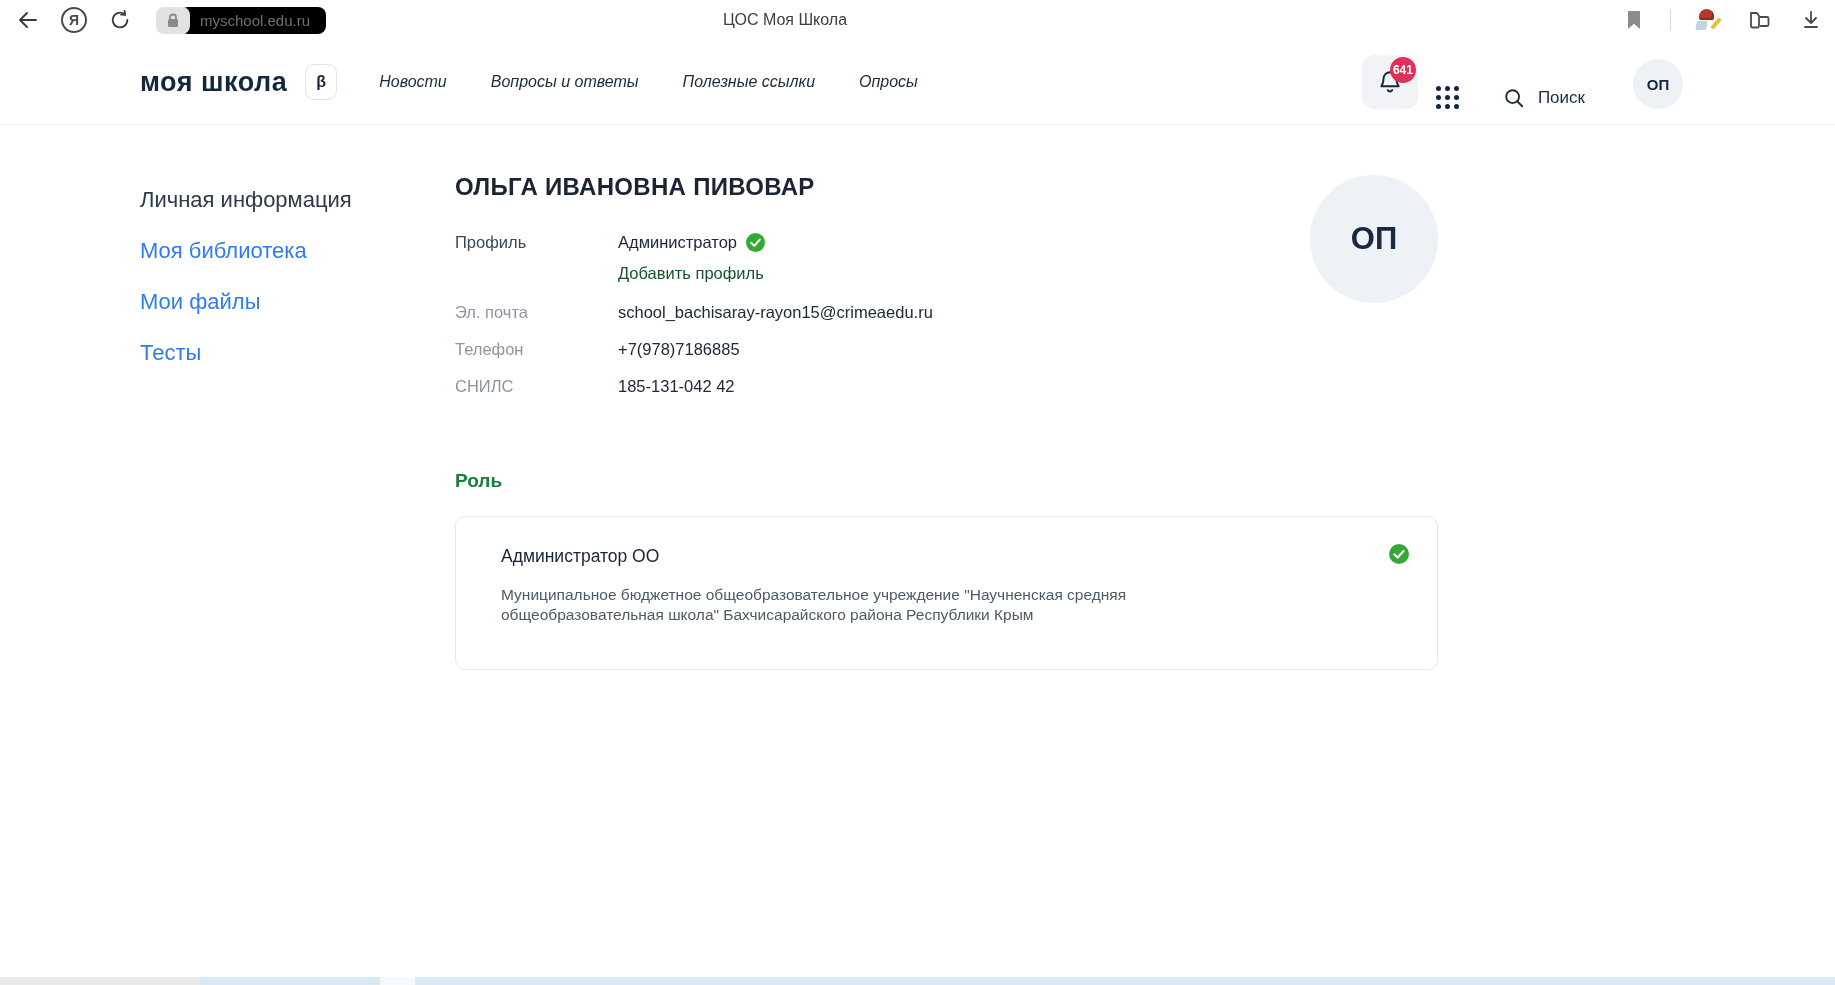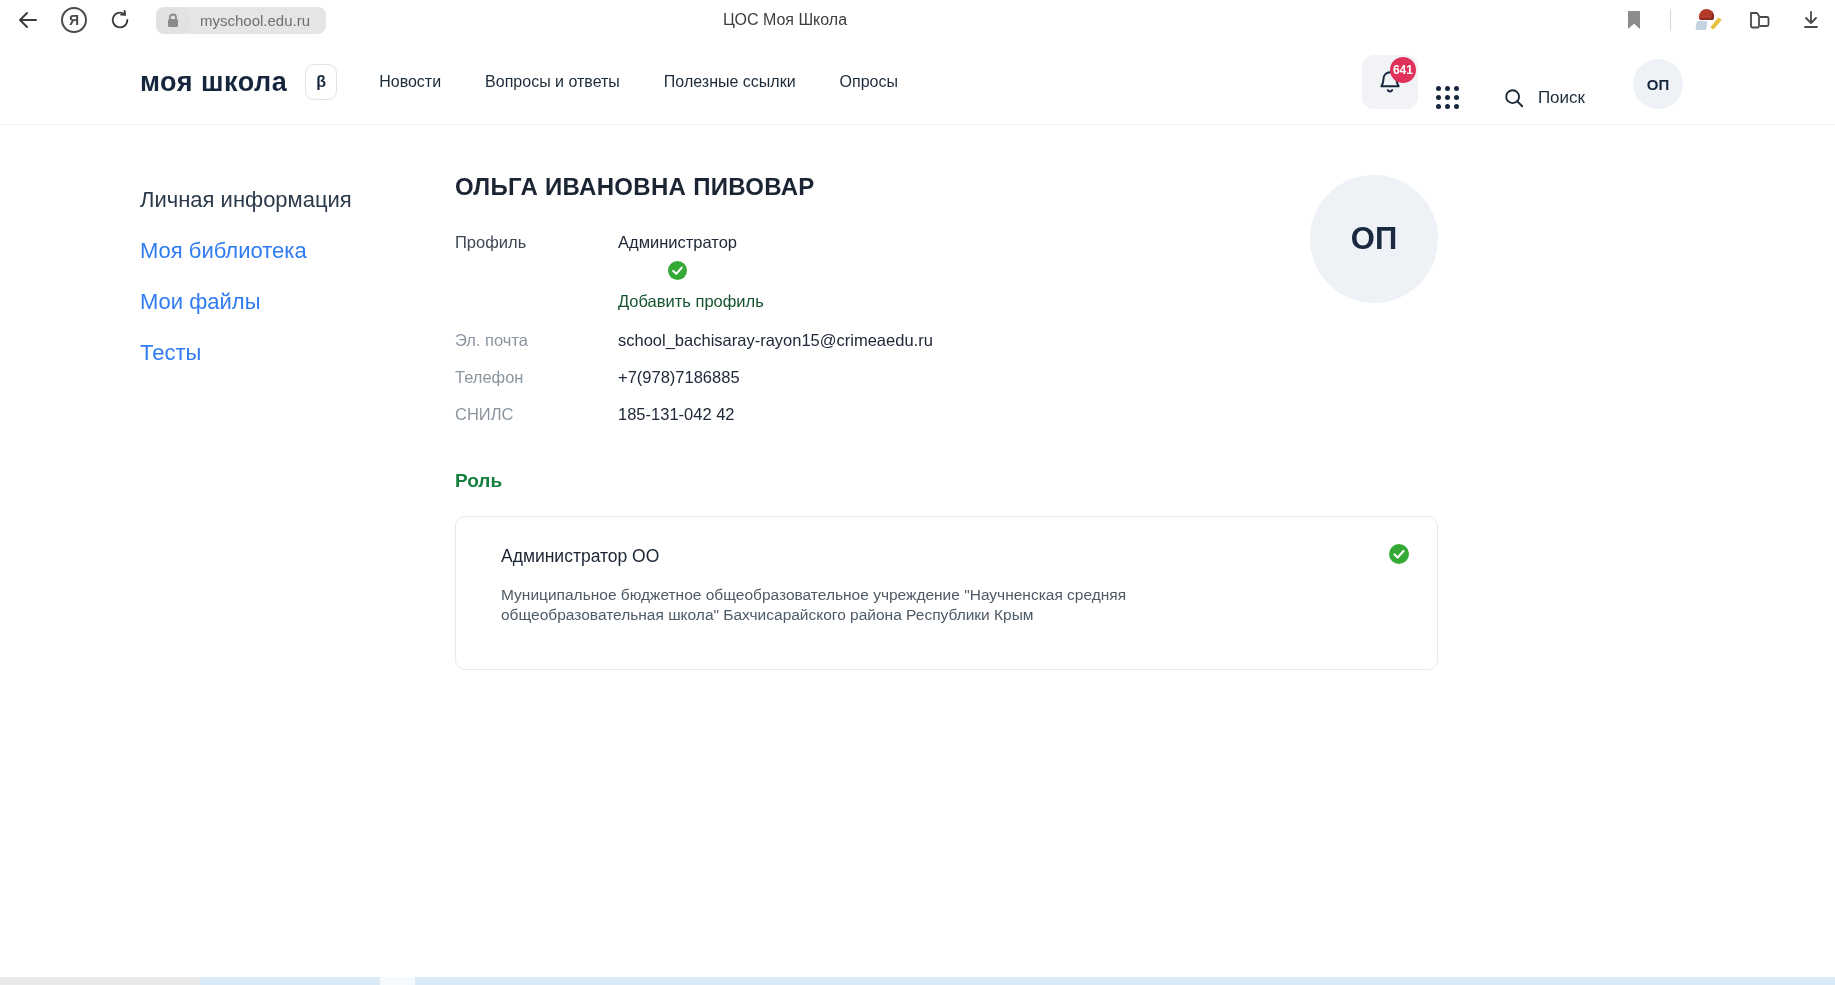--- a/index.html
+++ b/index.html
@@ -6,57 +6,57 @@
   html,body { width:1835px; height:985px; background:#fff; font-family:"Liberation Sans", sans-serif; overflow:hidden; }
   .screen { position:relative; width:1835px; height:985px; background:#fff; }
 
   
   .chrome { position:absolute; top:0; left:0; width:100%; height:40px; background:#fff; display:flex; align-items:center; }
   .chrome-left { display:flex; align-items:center; gap:14px; padding-left:12px; }
   .icon-btn { width:32px; height:32px; border:none; background:transparent; display:flex; align-items:center; justify-content:center; cursor:pointer; color:#3c3c3c; }
   .yandex-circle { width:26px; height:26px; border:2px solid #4a4a4a; border-radius:50%; display:flex; align-items:center; justify-content:center; font-size:14px; font-weight:bold; color:#4a4a4a; }
   .url-group { display:flex; align-items:center; margin-left:6px; }
   .lock-pill { background:#e2e2e2; border-radius:8px; height:27px; width:34px; display:flex; align-items:center; justify-content:center; margin-right:-10px; z-index:2; }
-  .url-pill { background:#e5e5e5; border-radius:8px; height:27px; display:flex; align-items:center; padding:0 16px 0 20px; font-size:15px; color:#6f6f6f; }
+  .url-pill { background:#000000; border-radius:8px; height:27px; display:flex; align-items:center; padding:0 16px 0 20px; font-size:15px; color:#6f6f6f; }
   .chrome-title { position:absolute; left:640px; width:290px; text-align:center; font-size:16px; color:#3e3e3e; }
   .chrome-right { position:absolute; right:8px; top:0; height:40px; display:flex; align-items:center; gap:20px; }
   .chrome-divider { width:1px; height:22px; background:#d8d8d8; }
   .ext-icon { position:relative; width:22px; height:22px; }
   .ext-cap { position:absolute; top:0; left:3px; width:15px; height:11px; background:#b33a2a; border-radius:8px 8px 3px 3px; box-shadow:inset -2px -2px 0 #8e2c20; }
   .ext-base { position:absolute; bottom:1px; left:0; width:11px; height:9px; background:#c3d3e0; border-radius:2px; transform:skewX(-8deg); }
   .ext-pencil { position:absolute; bottom:1px; right:0; width:4px; height:13px; background:#e8c23a; border-radius:1px; transform:rotate(40deg); }
 
   
   .site-header { position:absolute; top:40px; left:0; width:100%; height:85px; background:#fff; border-bottom:1px solid #f2f2f2; display:flex; align-items:center; }
   .logo-wrap { display:flex; align-items:center; margin-left:140px; }
   .logo { font-size:27px; font-weight:bold; letter-spacing:0.5px; color:#16263c; }
   .beta-badge { margin-left:18px; width:32px; height:36px; border:1px solid #dfe3ea; border-radius:9px; display:flex; align-items:center; justify-content:center; font-size:16px; font-weight:bold; color:#16263c; }
   .main-nav { display:flex; align-items:center; gap:44px; margin-left:42px; }
-  .nav-link { font-size:16px; font-weight:500; color:#1c2b3a; text-decoration:none; cursor:pointer; background:none; border:none; font-family:inherit; }
+  .nav-link { font-size:16px; font-weight:500; color:#1c2b3a; text-decoration:none; cursor:pointer; background:none; border:none; font-family:inherit;font-style:italic; }
   .header-right { position:absolute; right:152px; display:flex; align-items:flex-end; }
   .bell-btn { position:relative; width:56px; height:54px; background:#f1f3f6; border:none; border-radius:12px; display:flex; align-items:center; justify-content:center; cursor:pointer; }
   .bell-badge { position:absolute; top:2px; right:2px; min-width:26px; height:26px; background:#e0315a; color:#fff; border-radius:50%; font-size:12px; font-weight:bold; display:flex; align-items:center; justify-content:center; padding:0 2px; }
   .grid-btn { margin-left:18px; border:none; background:none; cursor:pointer; display:grid; grid-template-columns:repeat(3,5px); grid-template-rows:repeat(3,5px); gap:4px; }
   .grid-btn i { width:5px; height:5px; background:#16263c; border-radius:50%; }
   .search-btn { margin-left:44px; border:none; background:none; cursor:pointer; display:flex; align-items:center; gap:13px; font-size:17px; color:#1c2b3a; font-family:inherit; }
   .avatar-sm { margin-left:48px; width:50px; height:50px; background:#eef1f6; border-radius:50%; display:flex; align-items:center; justify-content:center; font-size:15px; font-weight:bold; color:#16263c; cursor:pointer; border:none; font-family:inherit; }
 
   
   .content { position:absolute; top:125px; left:0; width:100%; height:852px; background:#fff; }
   .sidebar { position:absolute; left:140px; top:62px; display:flex; flex-direction:column; gap:25px; }
   .side-item { font-size:22px; color:#2b3a4a; background:none; border:none; text-align:left; cursor:pointer; font-family:inherit; }
   .side-item.link { color:#2f7bf2; }
 
   .main-col { position:absolute; left:455px; top:48px; width:985px; }
   .person-name { font-size:24px; font-weight:bold; color:#1a2433; letter-spacing:0.3px; }
   .rows { margin-top:32px; display:flex; flex-direction:column; }
   .prow { display:flex; align-items:flex-start; margin-bottom:18px; }
   .prow .plabel { width:163px; font-size:16.5px; color:#8b959f; flex-shrink:0; }
   .prow .plabel.dark { color:#3c4753; }
-  .prow .pvalue { font-size:16.5px; color:#20293a; display:flex; align-items:center; gap:9px;flex-direction:column; }
+  .prow .pvalue { font-size:16.5px; color:#20293a; display:flex; align-items:center; gap:9px; }
   .add-profile { margin:-6px 0 20px 163px; font-size:16.5px; color:#14532d; background:none; border:none; cursor:pointer; font-family:inherit; text-align:left; }
 
   .profile-avatar { position:absolute; left:1310px; top:50px; width:128px; height:128px; background:#eef1f6; border-radius:50%; display:flex; align-items:center; justify-content:center; font-size:31px; font-weight:bold; color:#1a2940; }
 
   .role-section { position:absolute; left:455px; top:345px; width:983px; }
   .role-title { font-size:19px; font-weight:bold; color:#15803d; }
   .role-card { position:relative; margin-top:24px; width:983px; min-height:142px; border:1px solid #e4e9ef; border-radius:10px; background:#fff; padding:29px 60px 44px 45px; }
   .role-card-title { font-size:17.5px; color:#1a2433; }
   .role-card-desc { margin-top:18px; font-size:15.5px; line-height:20px; color:#4e5a66; max-width:710px; }
   .role-check { position:absolute; top:27px; right:28px; }

